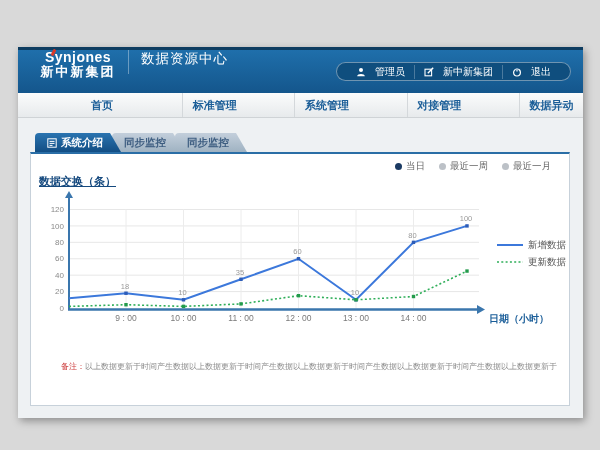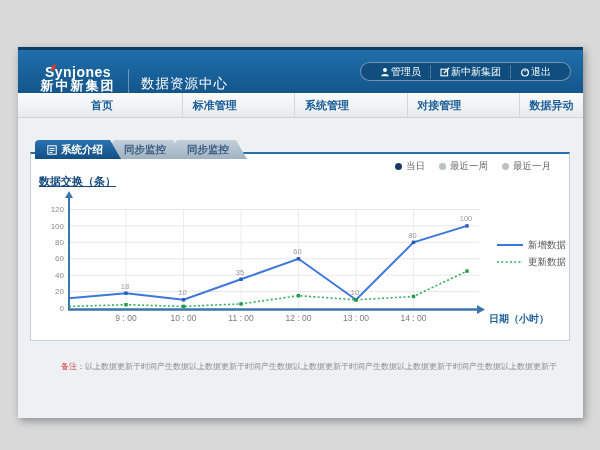--- a/index.html
+++ b/index.html
@@ -4,53 +4,53 @@
 <style>
   * { margin:0; padding:0; box-sizing:border-box; }
   html,body { width:600px; height:450px; overflow:hidden;
     font-family:"Liberation Sans","DejaVu Sans",sans-serif; }
   .screen { position:relative; width:600px; height:450px; background:#d9d9d9; }
   .window { position:absolute; left:18px; top:47px; width:565px; height:371px;
     background:#eef1f3; box-shadow:2px 3px 8px rgba(0,0,0,.35); }
   .top-strip { height:3px; background:#0d3c60; }
   
   .header { position:relative; height:43px;
-    background:linear-gradient(#1f6fab,#14568c); display:flex; align-items:flex-end; }
+    background:linear-gradient(#1f6fab,#14568c); display:flex; align-items:flex-start; }
   .logo { position:relative; margin-left:20px; width:80px; color:#fff; line-height:1.05;
     text-align:center; }
   .logo-en { font-size:14px; font-weight:bold; letter-spacing:.5px; }
   .logo-accent { position:absolute; left:14px; top:-1px; width:3px; height:7px;
     background:#d93a2b; transform:rotate(28deg); border-radius:1px; }
   .logo-cn { font-size:13px; font-weight:bold; letter-spacing:2px; }
   .header-divider { width:1px; height:24px; background:rgba(255,255,255,.35); margin:0 12px 0 10px; }
   .app-title { color:#fff; font-size:13.5px; letter-spacing:1px; }
   .header-actions { position:absolute; right:12px; top:12px; height:19px;
     background:#0f4e7e; border:1px solid rgba(255,255,255,.4); border-radius:10px;
     display:flex; align-items:center; padding:0 10px; }
-  .hbtn { display:flex; align-items:center; gap:1px; background:none; border:none;
+  .hbtn { display:flex; align-items:center; gap:9px; background:none; border:none;
     color:#fff; font-size:10px; font-family:inherit; cursor:pointer; padding:0 9px; }
   .hbtn + .hbtn { border-left:1px solid rgba(255,255,255,.25); }
   .hbtn svg { display:block; }
   
   .nav { height:25px; background:linear-gradient(#fbfcfc,#e7eaec);
     border-bottom:1px solid #cfd3d6; display:flex; align-items:stretch; padding-left:52px; }
   .nav-item { width:66px; display:flex; align-items:center; justify-content:center;
     color:#1b5e98; font-size:11px; font-weight:bold; cursor:pointer; }
   .nav-item + .nav-item { border-left:1px solid #d4d8db;margin-left:48px; }
   
   .content { position:relative; height:300px; }
-  .tabs { position:absolute; left:17px; top:15px; height:19px; display:flex; z-index:2;margin-top:7px; }
+  .tabs { position:absolute; left:17px; top:15px; height:19px; display:flex; z-index:2; }
   .tab { height:19px; display:flex; align-items:center; gap:4px; padding:0 18px 0 12px;
     font-size:10.5px; font-weight:bold; color:#3d5d80; cursor:pointer;
     background:linear-gradient(#c3cfdb,#9fb2c2); margin-right:-9px;
     clip-path:polygon(0 0, calc(100% - 11px) 0, 100% 100%, 0 100%);
     border-top-left-radius:4px; }
   .tab.active { background:linear-gradient(#2a74b0,#124e84); color:#fff; z-index:3; }
   .tab svg { display:block; }
-  .panel { position:absolute; left:12px; right:13px; top:34px; height:189px;
+  .panel { position:absolute; left:12px; right:13px; top:34px; height:254px;
     background:#fff; border:1px solid #c7d1da; border-top:2px solid #2a6ea6;padding-left:32px; }
   
   .radio-row { position:absolute; top:6px; right:18px; display:flex; gap:14px; align-items:center; }
   .radio-item { display:flex; align-items:center; gap:4px; font-size:9.5px; color:#666; cursor:pointer; }
   .dot { width:7px; height:7px; border-radius:50%; background:#bcc1c7; }
   .radio-item.selected .dot { background:#1b3a63; }
   .chart-title { position:absolute; left:8px; top:20px; font-size:11px; font-weight:bold; color:#15497e;text-decoration:underline; }
   #chart { position:absolute; left:0; top:36px; width:540px; height:155px; }
   .note { position:absolute; left:30px; top:207px; right:10px; font-size:8px; color:#8a8a8a;
     white-space:nowrap; overflow:hidden; }

